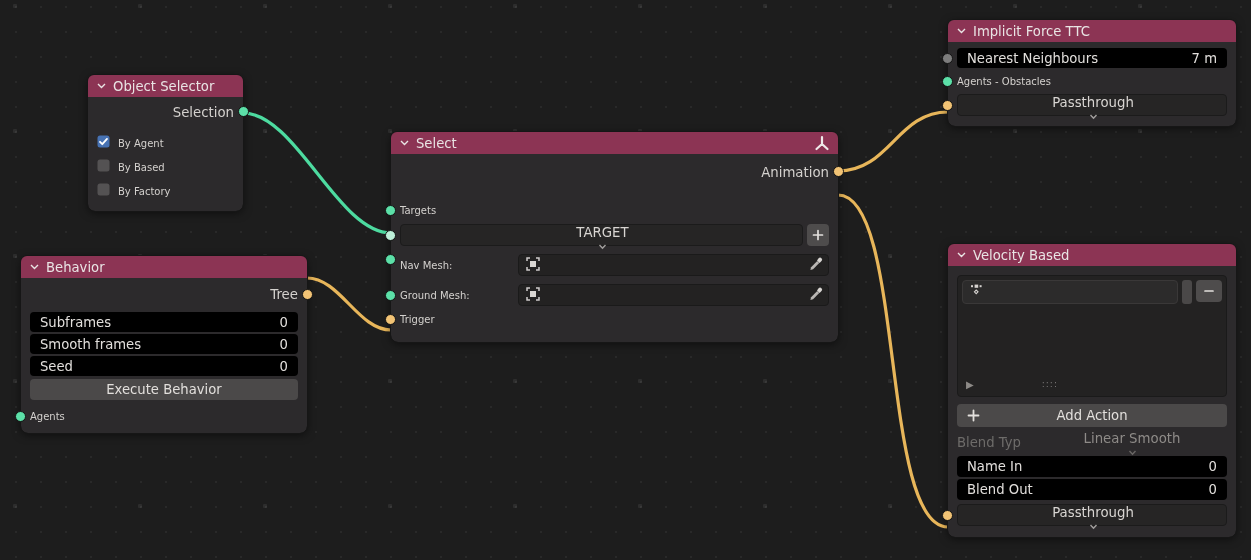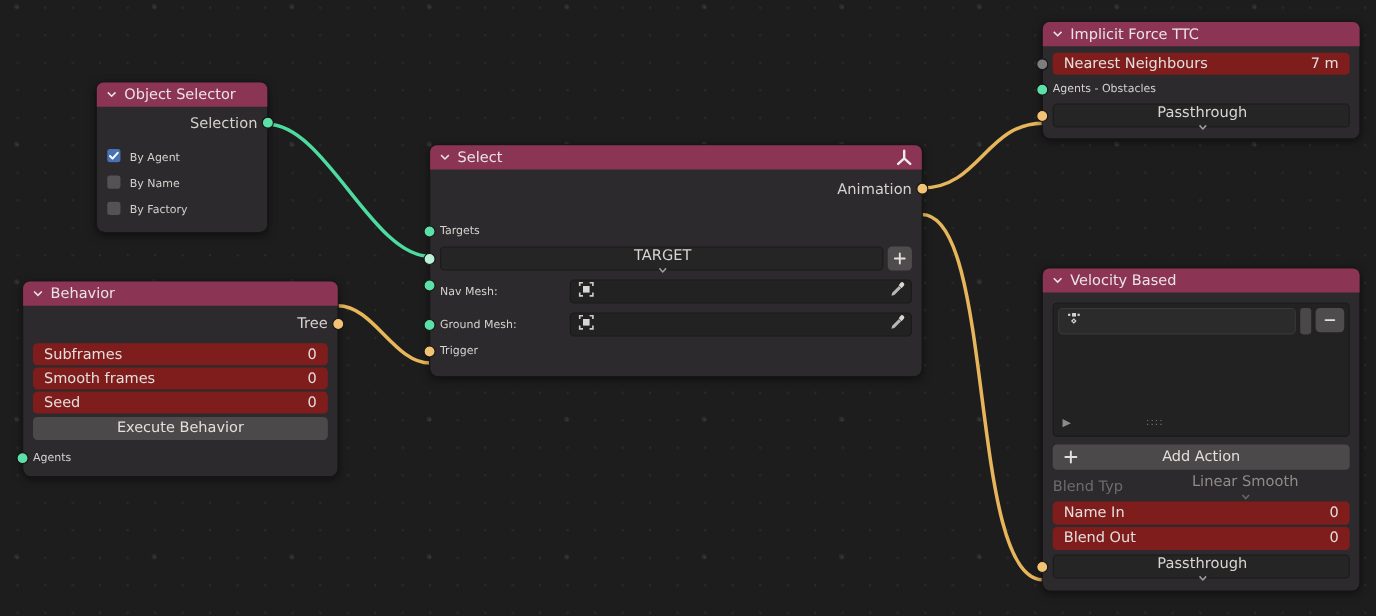--- a/index.html
+++ b/index.html
@@ -58,21 +58,21 @@
     border:1px solid #141414;
     box-sizing:border-box;
   }
   .sock.teal{background:#5ce0a8}
   .sock.teal-pale{background:#bdf0d9}
   .sock.orange{background:#f2c375}
   .sock.grey{background:#7d7d7d}
 
   
   .field{
-    height:20px;border-radius:4px;background:#7f1d1d;
+    height:20px;border-radius:4px;background:#000000;
     display:flex;align-items:center;justify-content:space-between;
     padding:0 10px;font-size:13.2px;color:#e2dfdc;margin:2px 9px;
   }
   .field .val{color:#e2dfdc}
   .btn{
     height:21px;border-radius:4px;background:#4b4949;
     display:flex;align-items:center;justify-content:center;
     font-size:13.2px;color:#e2dfdc;margin:3px 9px;
   }
   .dropdown{
@@ -153,21 +153,21 @@
           </svg>
       </span>
       <span class="label-left">By Agent</span>
     </div>
     <div class="row tall">
       <span class="icon" style="margin-right:8px">
         <svg width="13" height="13" viewBox="0 0 13 13">
             <rect x="0.5" y="0.5" width="12" height="12" rx="2.5" fill="#545253"></rect>
           </svg>
       </span>
-      <span class="label-left">By Name</span>
+      <span class="label-left">By Based</span>
     </div>
     <div class="row tall">
       <span class="icon" style="margin-right:8px">
         <svg width="13" height="13" viewBox="0 0 13 13">
             <rect x="0.5" y="0.5" width="12" height="12" rx="2.5" fill="#545253"></rect>
           </svg>
       </span>
       <span class="label-left">By Factory</span>
     </div>
   </div>

